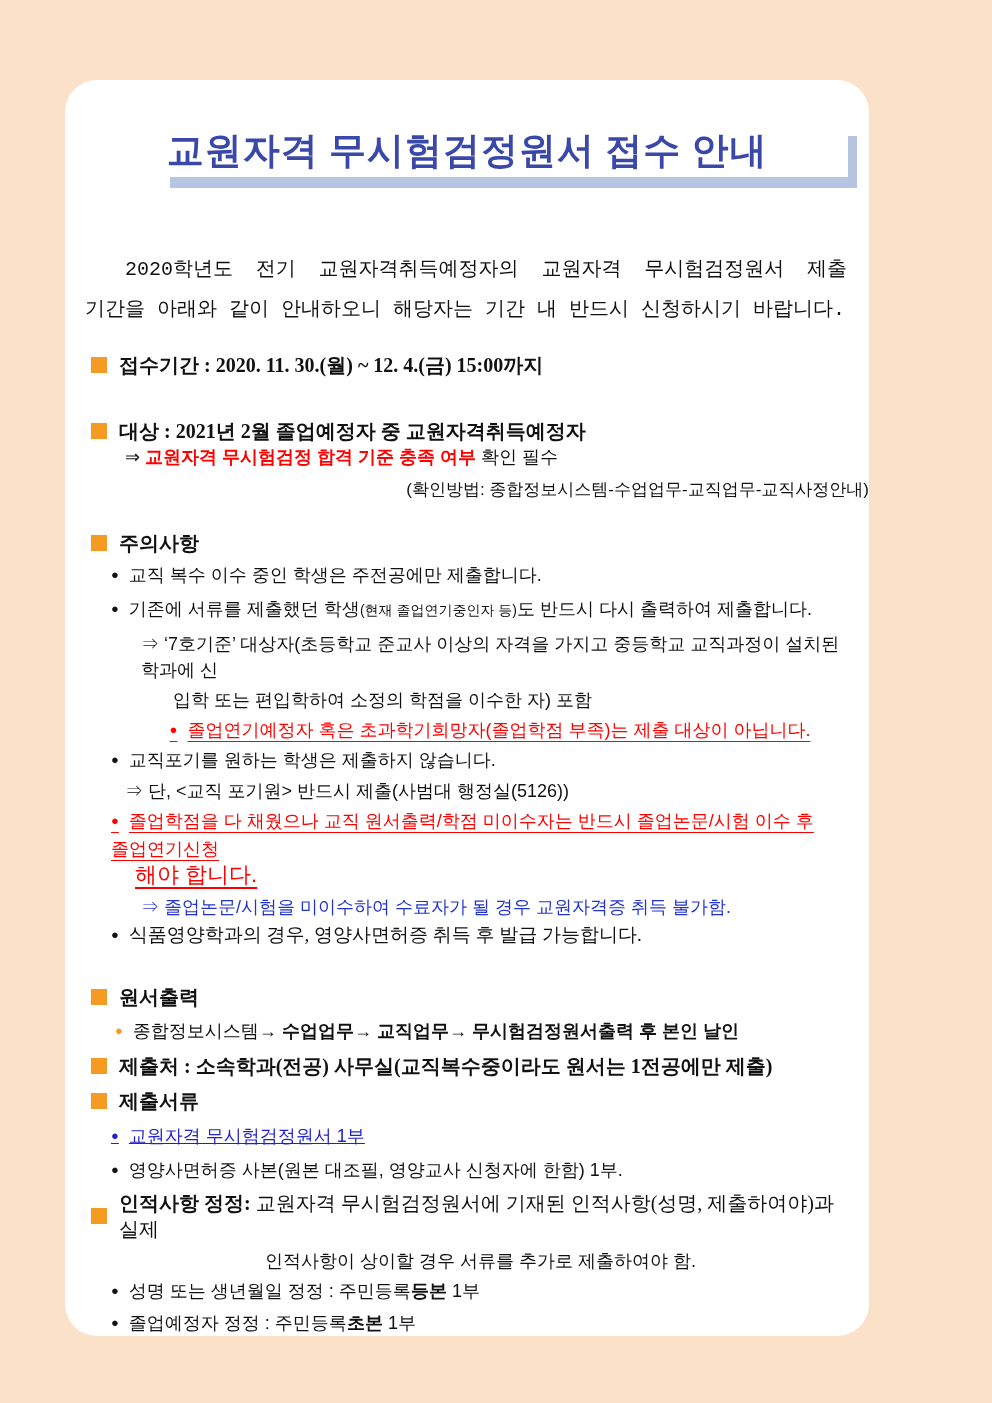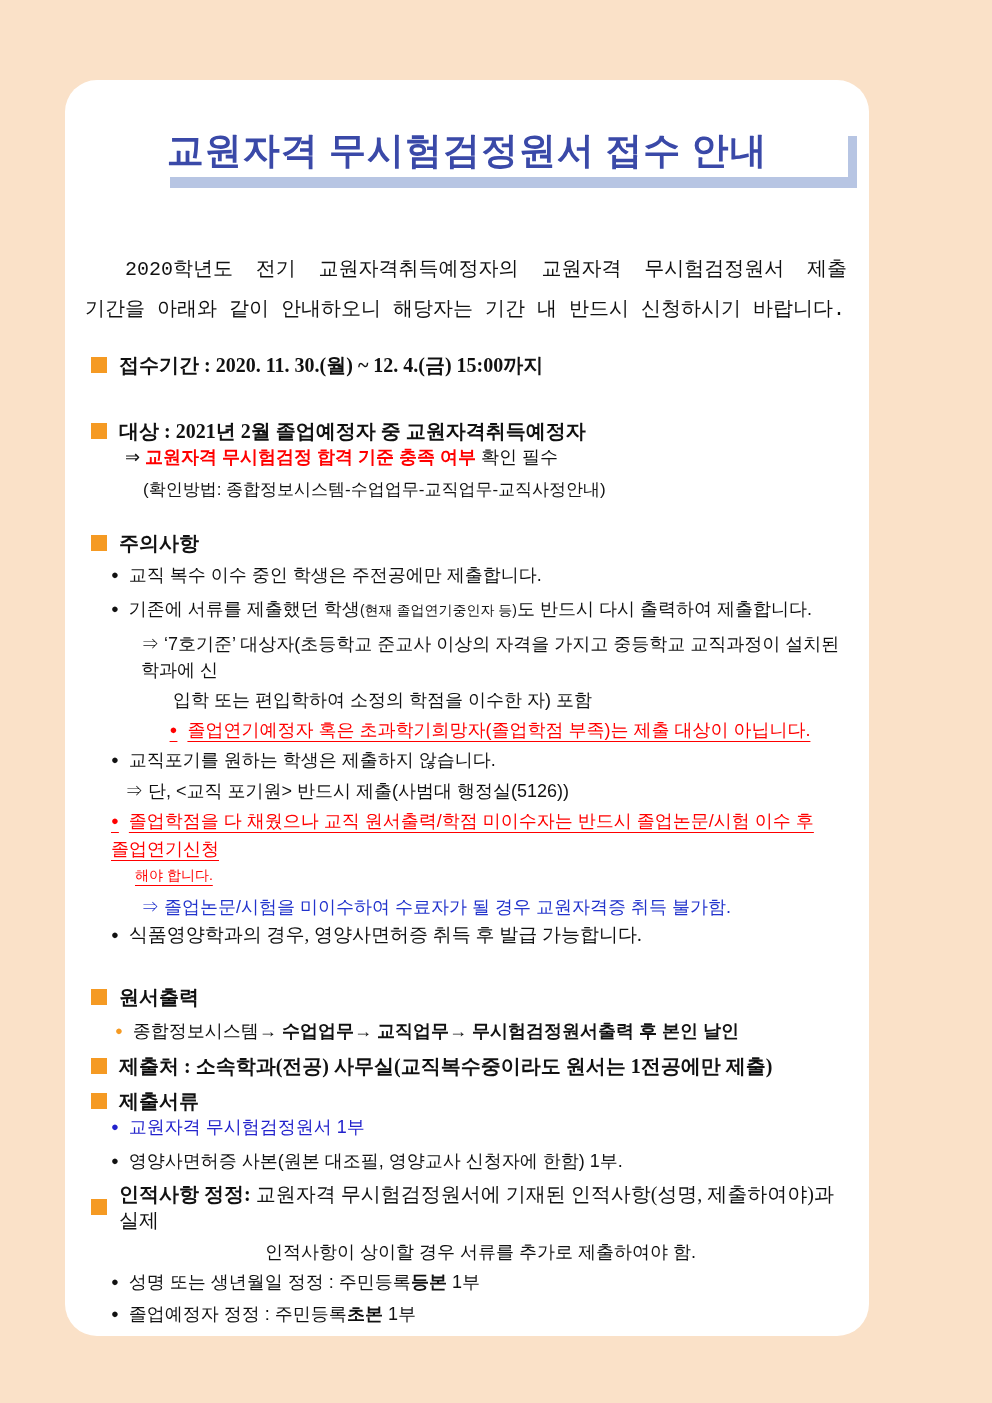--- a/index.html
+++ b/index.html
@@ -47,21 +47,21 @@
   .sq{width:16px;height:16px;background:#F59A23;flex:none;margin-right:12px;}
   .h .htxt{white-space:pre-wrap;}
   
   .li{margin-left:46px;font-size:18px;line-height:26px;word-break:keep-all;}
   .blt{font-size:13px;margin-right:10px;position:relative;top:-2px;}
   .blt.orange{color:#F59A23;}
   .small{font-size:14px;}
   .arrow{margin-left:76px;font-size:18px;line-height:26px;word-break:keep-all;}
   .arrow2{margin-left:60px;font-size:18px;line-height:26px;}
   .cont{margin-left:108px;font-size:18px;line-height:26px;}
-  .method{margin-left:78px;font-size:17px;line-height:26px;}
+  .method{margin-left:78px;font-size:17px;line-height:26px;text-align:right;}
   .red-u{color:#FF0000;text-decoration:underline;text-underline-offset:5px;}
   .redtxt{color:#FF0000;font-weight:bold;}
   .bluetxt{color:#2233CC;}
   .blue-line{color:#2222CC;}
   .b{font-weight:bold;}
   .serif-line{font-family:"Liberation Serif", serif;font-size:19px;}
   .corr-cont{margin-left:200px;font-size:18px;line-height:26px;}
   
   .f-date{margin-top:9px;text-align:center;font-family:"Liberation Serif", serif;font-size:19px;line-height:26px;}
   .f-signer{margin-top:2px;text-align:center;font-family:"Liberation Serif", serif;font-size:24px;line-height:32px;letter-spacing:10px;}
@@ -113,21 +113,21 @@
   </div>
 
   <div class="li" style="margin-top:2px;">
     <span class="blt">●</span><span>교직포기를 원하는 학생은 제출하지 않습니다.</span>
   </div>
   <div class="arrow2" style="margin-top:3px;">⇒ 단, &lt;교직 포기원&gt; 반드시 제출(사범대 행정실(5126))</div>
 
   <div class="li red-u" style="margin-top:4px;">
     <span class="blt">●</span><span>졸업학점을 다 채웠으나 교직 원서출력/학점 미이수자는 반드시 졸업논문/시험 이수 후 졸업연기신청</span>
   </div>
-  <div class="red-u" style="margin-left:70px;font-size:14px;line-height:26px;">해야 합니다.</div>
+  <div class="red-u" style="margin-left:70px;font-size:22px;line-height:26px;">해야 합니다.</div>
 
   <div class="arrow2 bluetxt" style="margin-top:6px;margin-left:76px;">⇒ 졸업논문/시험을 미이수하여 수료자가 될 경우 교원자격증 취득 불가함.</div>
 
   <div class="li serif-line" style="margin-top:2px;">
     <span class="blt">●</span><span>식품영양학과의 경우, 영양사면허증 취득 후 발급 가능합니다.</span>
   </div>
 
   <div class="h" style="margin-top:34px;">
     <span class="sq"></span>
     <span class="htxt">원서출력</span>
@@ -138,21 +138,21 @@
 
   <div class="h" style="margin-top:7px;">
     <span class="sq"></span>
     <span class="htxt">제출처 : 소속학과(전공) 사무실(교직복수중이라도 원서는 1전공에만 제출)</span>
   </div>
 
   <div class="h" style="margin-top:9px;">
     <span class="sq"></span>
     <span class="htxt">제출서류</span>
   </div>
-  <div class="li blue-line" style="">
+  <div class="li blue-line" style="margin-top:9px;text-decoration:underline;">
     <span class="blt">●</span><span>교원자격 무시험검정원서 1부</span>
   </div>
   <div class="li" style="margin-top:6px;">
     <span class="blt">●</span><span>영양사면허증 사본(원본 대조필, 영양교사 신청자에 한함) 1부.</span>
   </div>
 
   <div class="h" style="margin-top:5px;">
     <span class="sq"></span>
     <span class="htxt"><span class="b">인적사항 정정:</span><span style="font-weight:normal;"> 교원자격 무시험검정원서에 기재된 인적사항(성명, 제출하여야)과 실제</span></span>
   </div>

